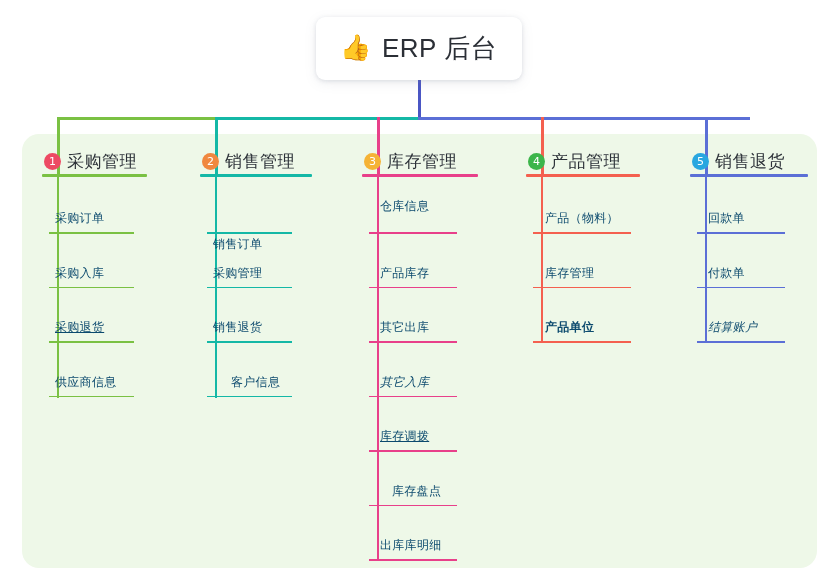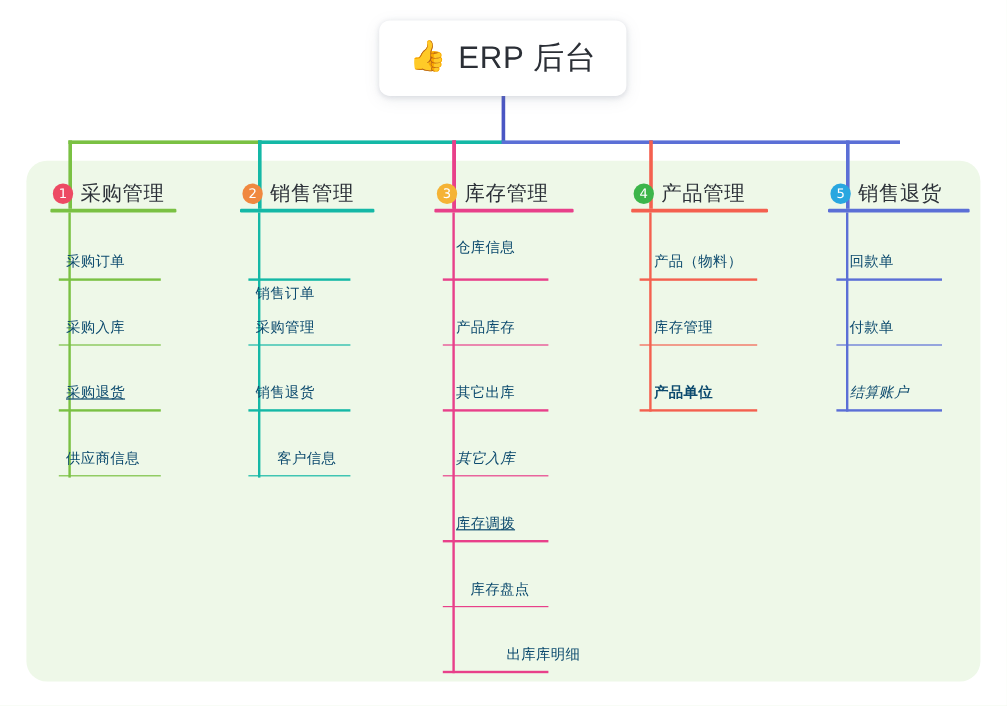--- a/index.html
+++ b/index.html
@@ -157,21 +157,21 @@
         <div class="item" style="left: 380px; top: 264.5px;">产品库存</div>
         <div class="item-rule" style="left: 369px; top: 286.5px; width: 88px; background: rgb(232, 64, 138);"></div>
         <div class="item" style="left: 380px; top: 319px;">其它出库</div>
         <div class="item-rule" style="left: 369px; top: 341px; width: 88px; background: rgb(232, 64, 138);"></div>
         <div class="item" style="left: 380px; top: 373.5px; font-style: italic;">其它入库</div>
         <div class="item-rule" style="left: 369px; top: 395.5px; width: 88px; background: rgb(232, 64, 138);"></div>
         <div class="item" style="left: 380px; top: 428px; text-decoration: underline;">库存调拨</div>
         <div class="item-rule" style="left: 369px; top: 450px; width: 88px; background: rgb(232, 64, 138);"></div>
         <div class="item" style="left: 380px; top: 482.5px; margin-left: 12px;">库存盘点</div>
         <div class="item-rule" style="left: 369px; top: 504.5px; width: 88px; background: rgb(232, 64, 138);"></div>
-        <div class="item" style="left: 400px; top: 537px; padding-left: 22px;">出库库明细</div>
+        <div class="item" style="left: 380px; top: 537px;">出库库明细</div>
         <div class="item-rule" style="left: 369px; top: 559px; width: 88px; background: rgb(232, 64, 138);"></div>
       </div>
       <div class="col" style="left: 0px; top: 0px;">
         <div class="col-head" style="left: 528px; top: 150px;">
           <span class="badge" style="background: rgb(60, 181, 74);">4</span>
           <span class="col-title">产品管理</span>
         </div>
         <div class="head-rule" style="left: 526px; top: 174px; width: 114px; background: rgb(244, 96, 79);"></div>
         <div class="spine" style="left: 541px; top: 177px; height: 166px; background: rgb(244, 96, 79);"></div>
         <div class="item" style="left: 545px; top: 210px;">产品（物料）</div>

